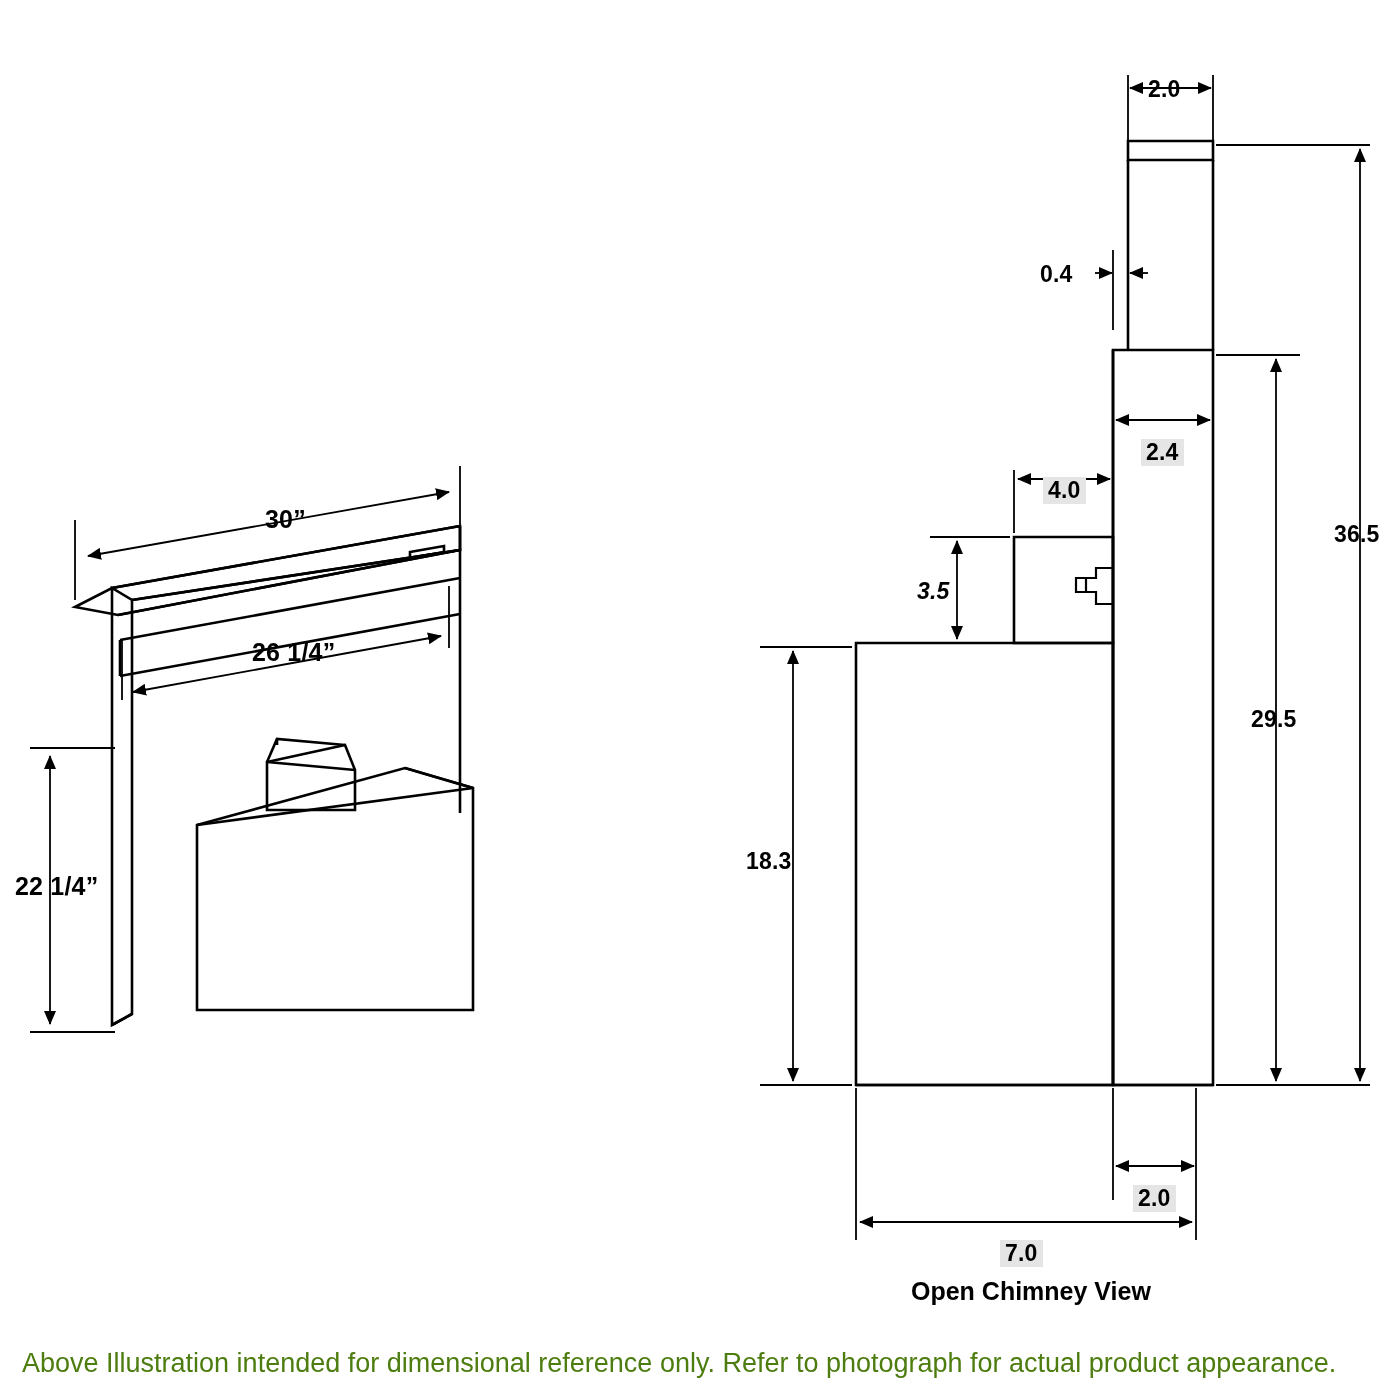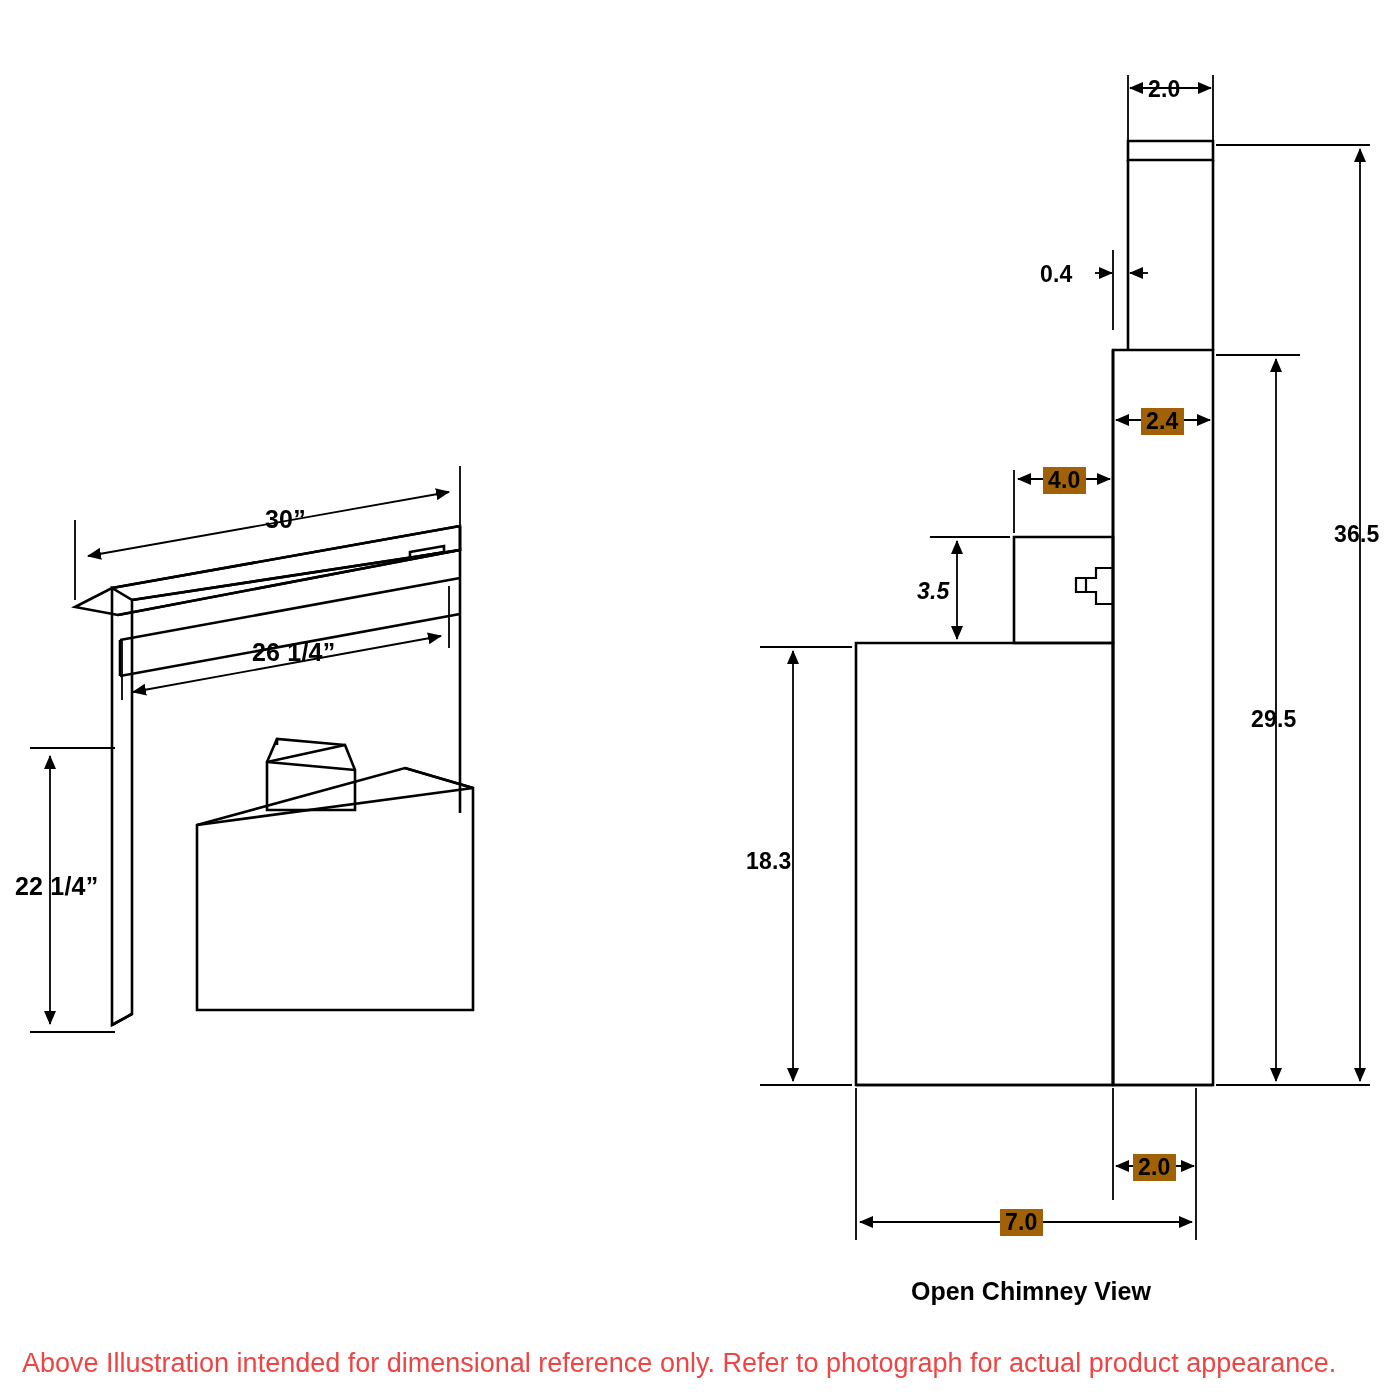--- a/index.html
+++ b/index.html
@@ -41,26 +41,27 @@
   .caption {
     position: absolute;
     font-weight: bold;
     font-size: 25px;
     white-space: nowrap;
   }
   .footnote {
     position: absolute;
     font-size: 27px;
     white-space: nowrap;
-    color: #ef4444;
+    color: #4d7c0f;
   }
   
   .lbl.onlineq {
-    background: #a16207;
+    background: #e5e5e5;
     padding: 0 5px;
+    margin-top: 31px;
   }
 </style>
 </head>
 <body>
 
 <div id="stage">
 
   <svg class="diagram" viewBox="0 0 1400 1400">
     <defs>
       <marker id="arrEnd" markerWidth="14" markerHeight="12" refX="13" refY="6" orient="auto" markerUnits="userSpaceOnUse">
@@ -209,21 +210,21 @@
   <div class="lbl big" style="left:252px; top:638px;">26 1/4”</div>
 
   <div class="lbl big" style="left:15px; top:872px;">22 1/4”</div>
 
   <div class="lbl" style="left:1148px; top:76px;">2.0</div>
 
   <div class="lbl" style="left:1040px; top:261px;">0.4</div>
 
   <div class="lbl onlineq" style="left:1141px; top:408px;">2.4</div>
 
-  <div class="lbl onlineq" style="left:1043px; top:467px;">4.0</div>
+  <div class="lbl onlineq" style="left:1043px; top:446px;">4.0</div>
 
   <div class="lbl" style="left:917px; top:578px;font-style:italic;">3.5</div>
 
   <div class="lbl" style="left:746px; top:848px;">18.3</div>
 
   <div class="lbl" style="left:1251px; top:706px;text-align:center;">29.5</div>
 
   <div class="lbl" style="left:1334px; top:521px;">36.5</div>
 
   <div class="lbl onlineq" style="left:1133px; top:1154px;">2.0</div>

